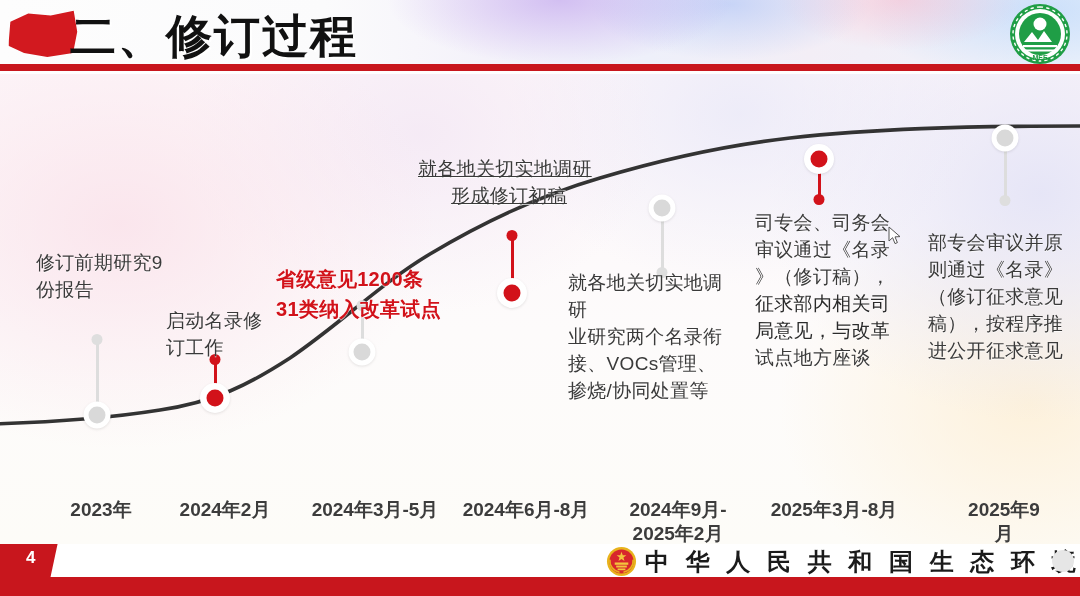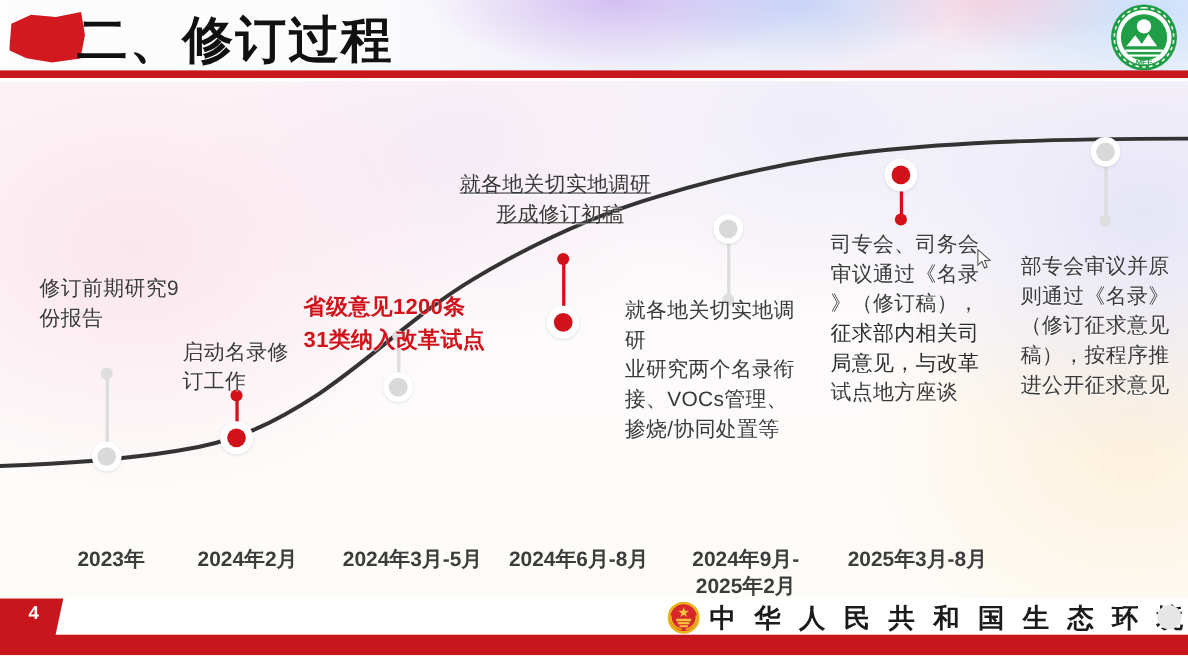--- a/index.html
+++ b/index.html
@@ -271,20 +271,21 @@
   </div>
 
   <div id="axis-labels">
     <div class="axis-label" style="left:87px;top:12px;">2023年</div>
     <div class="axis-label" style="left:211px;top:12px;">2024年2月</div>
     <div class="axis-label" style="left:361px;top:12px;">2024年3月-5月</div>
     <div class="axis-label" style="left:512px;top:12px;">2024年6月-8月</div>
     <div class="axis-label" style="left:664px;top:12px;">2024年9月-
 2025年2月</div>
     <div class="axis-label" style="left:820px;top:12px;">2025年3月-8月</div>
+    <div class="axis-label" style="left:990px;top:12px;">2025年9月</div>
   </div>
 
   <div id="footer">
     <div id="page-number-ghost">0
 汉
 工</div>
     <div id="footer-tab"></div>
     <div id="page-number">4</div>
 
     <svg id="footer-emblem" viewBox="0 0 32 32">

